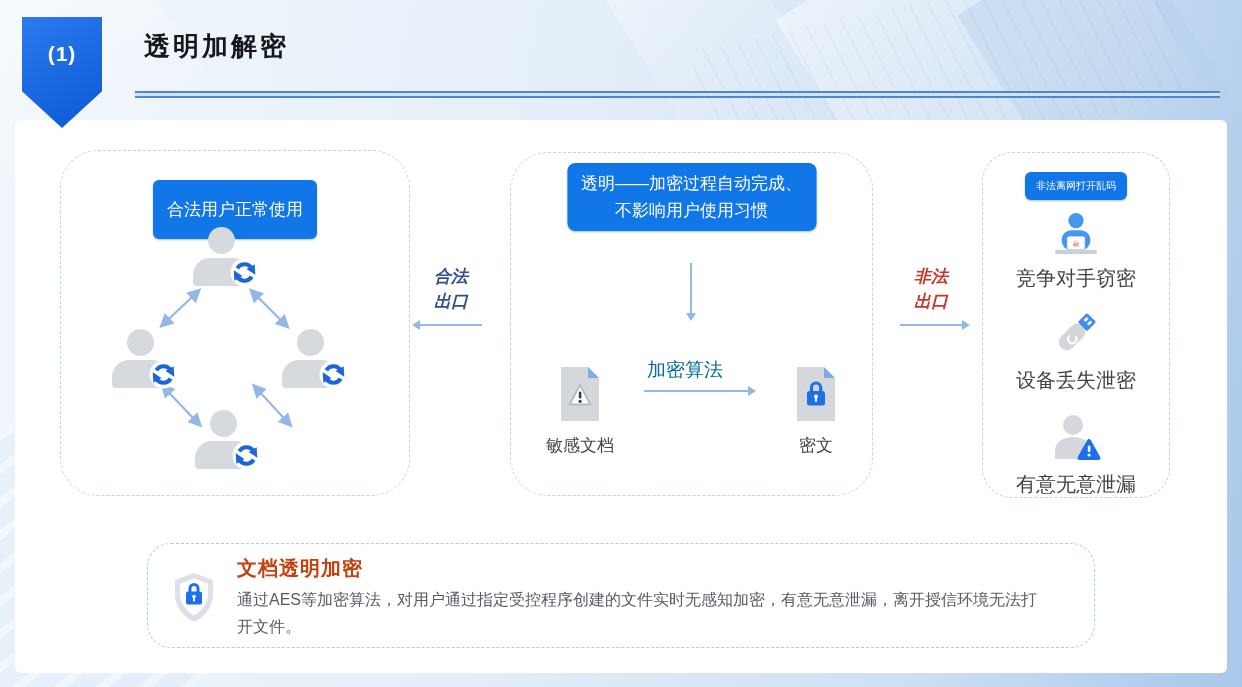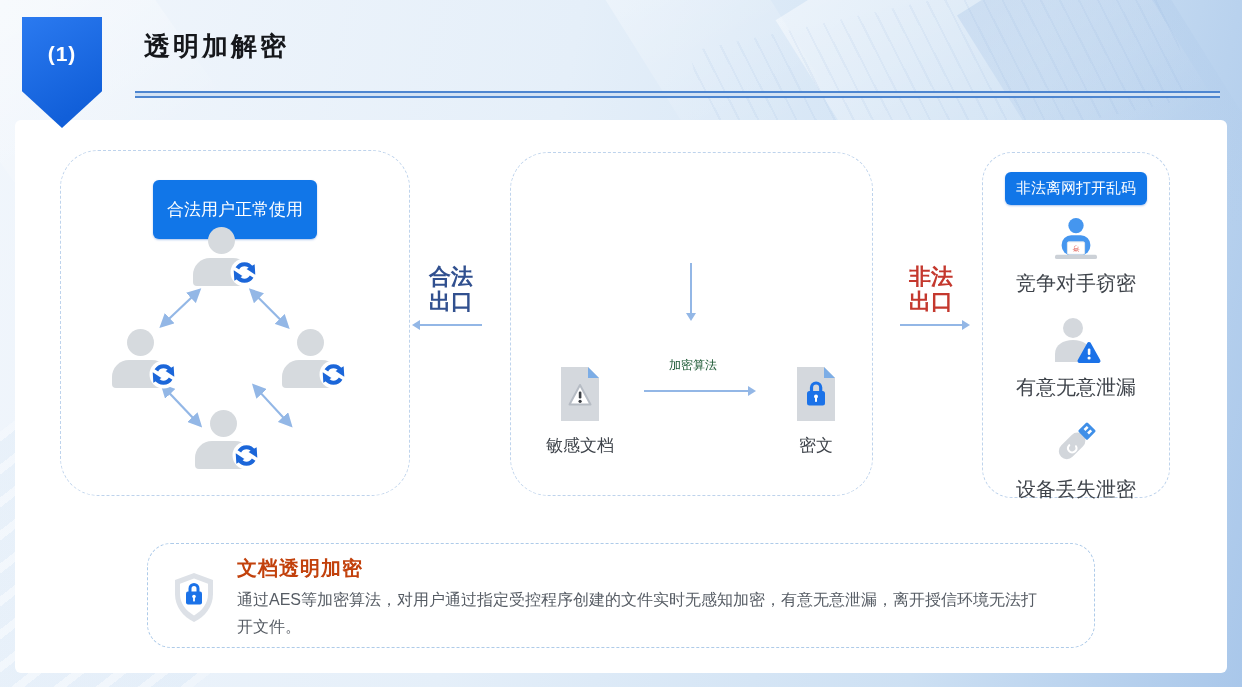--- a/index.html
+++ b/index.html
@@ -43,57 +43,57 @@
   #panel-right { left:982px; top:152px; width:188px; height:346px; border-radius:30px;
                  display:flex; flex-direction:column; align-items:center; padding-top:19px; }
 
   .chip { background:#1176e8; color:#fff; border-radius:6px; text-align:center;
           box-shadow:0 1px 2px rgba(20,90,200,.35); }
   .chip-left { position:absolute; left:50%; transform:translateX(-50%); top:29px;
                padding:18px 14px; font-size:17px; white-space:nowrap; }
   .chip-mid  { position:absolute; left:50%; transform:translateX(-50%); top:10px;
                padding:7px 14px; font-size:17px; line-height:27px; white-space:pre-line;
                border-radius:8px; width:max-content; max-width:280px; }
-  .chip-right { padding:7px 11px; font-size:15px; white-space:nowrap; }
+  .chip-right { padding:7px 11px; font-size:10px; white-space:nowrap; }
 
   
   .person { position:absolute; width:66px; height:62px; }
   .person .head { position:absolute; left:15px; top:0; width:27px; height:27px;
                   border-radius:50%; background:#d6dade; }
   .person .trunk { position:absolute; left:0; top:31px; width:57px; height:28px;
                    background:#d6dade; border-radius:17px 17px 4px 4px; }
   .person .sync { position:absolute; right:0; bottom:2px; width:29px; height:29px; }
 
   .arrow-layer { position:absolute; left:0; top:0; width:100%; height:100%; }
 
   
   .v-arrow { position:absolute; left:179px; top:110px; width:2px; height:50px; background:#93b7e6; }
   .v-arrow::after { content:""; position:absolute; left:-4px; bottom:-8px;
                     border-left:5px solid transparent; border-right:5px solid transparent;
                     border-top:8px solid #93b7e6; }
   .doc { position:absolute; width:44px; height:56px; }
   #doc-plain { left:47px; top:213px; }
   #doc-cipher { left:283px; top:213px; }
-  .algo-label { position:absolute; left:122px; top:204px; width:120px; text-align:center;
-                font-size:12px; color:#14532d; }
+  .algo-label { position:absolute; left:114px; top:204px; width:120px; text-align:center;
+                font-size:19px; color:#0369a1; }
   .h-arrow { position:absolute; left:133px; top:237px; width:104px; height:2px; background:#93b7e6; }
   .h-arrow::after { content:""; position:absolute; right:-8px; top:-4px;
                     border-top:5px solid transparent; border-bottom:5px solid transparent;
                     border-left:8px solid #93b7e6; }
   .doc-cap { position:absolute; top:281px; width:114px; text-align:center;
              font-size:17px; color:#3f444b; }
   #cap-plain { left:12px; } #cap-cipher { left:248px; }
 
   
   .figure { display:flex; flex-direction:column; align-items:center; }
   .figure .cap { margin-top:5px; font-size:20px; color:#3f444b; white-space:nowrap; }
 
   
-  .connector { position:absolute; width:70px; text-align:center; font-size:22px;
-               font-weight:600; line-height:25px; white-space:pre-line; }
+  .connector { position:absolute; width:70px; text-align:center; font-size:17px;
+               font-weight:600; line-height:25px; white-space:pre-line;font-style:italic; }
   #conn-legal  { left:416px; top:264px; color:#31508f; }
   #conn-illegal{ left:896px; top:264px; color:#c4382e; }
   .conn-arrow { position:absolute; top:324px; width:62px; height:2px; background:#93b7e6; }
   #arrow-legal { left:420px; }
   #arrow-legal::before { content:""; position:absolute; left:-8px; top:-4px;
                          border-top:5px solid transparent; border-bottom:5px solid transparent;
                          border-right:8px solid #93b7e6; }
   #arrow-illegal { left:900px; }
   #arrow-illegal::after { content:""; position:absolute; right:-8px; top:-4px;
                           border-top:5px solid transparent; border-bottom:5px solid transparent;
@@ -197,20 +197,22 @@
   </div>
 
   <div class="connector" id="conn-legal">合法
 出口</div>
   <div class="conn-arrow" id="arrow-legal"></div>
   <div class="connector" id="conn-illegal">非法
 出口</div>
   <div class="conn-arrow" id="arrow-illegal"></div>
 
   <div class="panel" id="panel-mid">
+    <div class="chip chip-mid">透明——加密过程自动完成、
+不影响用户使用习惯</div>
     <div class="v-arrow"></div>
 
     <span class="doc" id="doc-plain">
       <svg viewBox="0 0 44 56" width="44" height="56">
         <path d="M3 1 H30 L41 12 V55 H3 Z" fill="#d4d8dd"></path>
         <path d="M30 1 L41 12 H30 Z" fill="#7cade6"></path>
         <polygon points="22,19 32.5,38.5 11.5,38.5" fill="#ffffff" stroke="#b6bcc4" stroke-width="2" stroke-linejoin="round"></polygon>
         <rect x="20.8" y="25.5" width="2.6" height="7" rx="1.2" fill="#3c4046"></rect>
         <circle cx="22.1" cy="35.3" r="1.6" fill="#3c4046"></circle>
       </svg>
@@ -240,46 +242,46 @@
           <circle cx="24" cy="9" r="8" fill="#4596ef"></circle>
           <rect x="9" y="19" width="30" height="21" rx="10" fill="#4596ef"></rect>
           <rect x="15" y="26" width="18" height="13" rx="1.5" fill="#ffffff" stroke="#e4e8ec"></rect>
           <text x="24" y="36.5" font-size="9" fill="#d8382e" text-anchor="middle" font-family="DejaVu Sans">☠</text>
           <rect x="2" y="39.5" width="44" height="4.5" rx="2" fill="#ccd1d7"></rect>
         </svg>
       </span>
       <span class="cap">竞争对手窃密</span>
     </div>
 
-    <div class="figure" style="margin-top:20px;">
-      <span>
-        <svg viewBox="0 0 52 48" width="52" height="48">
-          <circle cx="23" cy="11" r="10" fill="#d4d8dd"></circle>
-          <path d="M5 45 V37 C5 28 13 23 23 23 C33 23 41 28 41 37 V45 Z" fill="#d4d8dd"></path>
-          <polygon points="39,27 48.5,44 29.5,44" fill="#1b72e8" stroke="#1b72e8" stroke-width="4" stroke-linejoin="round"></polygon>
-          <rect x="37.8" y="31.5" width="2.6" height="6.5" rx="1.2" fill="#ffffff"></rect>
-          <circle cx="39.1" cy="41" r="1.6" fill="#ffffff"></circle>
-        </svg>
-      </span>
-      <span class="cap">有意无意泄漏</span>
-    </div>
-
     <div class="figure" style="margin-top:16px;">
       <span>
         <svg viewBox="0 0 50 50" width="50" height="50">
           <g transform="rotate(45 25 25)">
             <rect x="17" y="15" width="16" height="31" rx="8" fill="#d2d6db"></rect>
             <rect x="18.5" y="3" width="13" height="13" rx="1.5" fill="#3f8fe8"></rect>
             <rect x="21.2" y="6" width="2.6" height="4.5" fill="#ffffff"></rect>
             <rect x="26.2" y="6" width="2.6" height="4.5" fill="#ffffff"></rect>
             <path d="M28 28 a4.2 4.2 0 1 1 -5.5 4" fill="none" stroke="#ffffff" stroke-width="2" stroke-linecap="round"></path>
           </g>
         </svg>
       </span>
       <span class="cap">设备丢失泄密</span>
+    </div>
+
+    <div class="figure" style="margin-top:20px;">
+      <span>
+        <svg viewBox="0 0 52 48" width="52" height="48">
+          <circle cx="23" cy="11" r="10" fill="#d4d8dd"></circle>
+          <path d="M5 45 V37 C5 28 13 23 23 23 C33 23 41 28 41 37 V45 Z" fill="#d4d8dd"></path>
+          <polygon points="39,27 48.5,44 29.5,44" fill="#1b72e8" stroke="#1b72e8" stroke-width="4" stroke-linejoin="round"></polygon>
+          <rect x="37.8" y="31.5" width="2.6" height="6.5" rx="1.2" fill="#ffffff"></rect>
+          <circle cx="39.1" cy="41" r="1.6" fill="#ffffff"></circle>
+        </svg>
+      </span>
+      <span class="cap">有意无意泄漏</span>
     </div>
   </div>
 
   <div class="summary">
     <span class="shield-wrap">
       <svg viewBox="0 0 44 52" width="44" height="52">
         <path d="M22 1 L41 8 V22 C41 35 33 44.5 22 50 C11 44.5 3 35 3 22 V8 Z" fill="#dde1e7"></path>
         <path d="M22 6.5 L36 11.8 V22 C36 31.5 30 38.8 22 43.5 C14 38.8 8 31.5 8 22 V11.8 Z" fill="#ffffff"></path>
         <path d="M18 20 v-3.6 a4 4 0 0 1 8 0 V20" fill="none" stroke="#1b72e8" stroke-width="3"></path>
         <rect x="14" y="19.5" width="16" height="13" rx="2" fill="#1b72e8"></rect>

